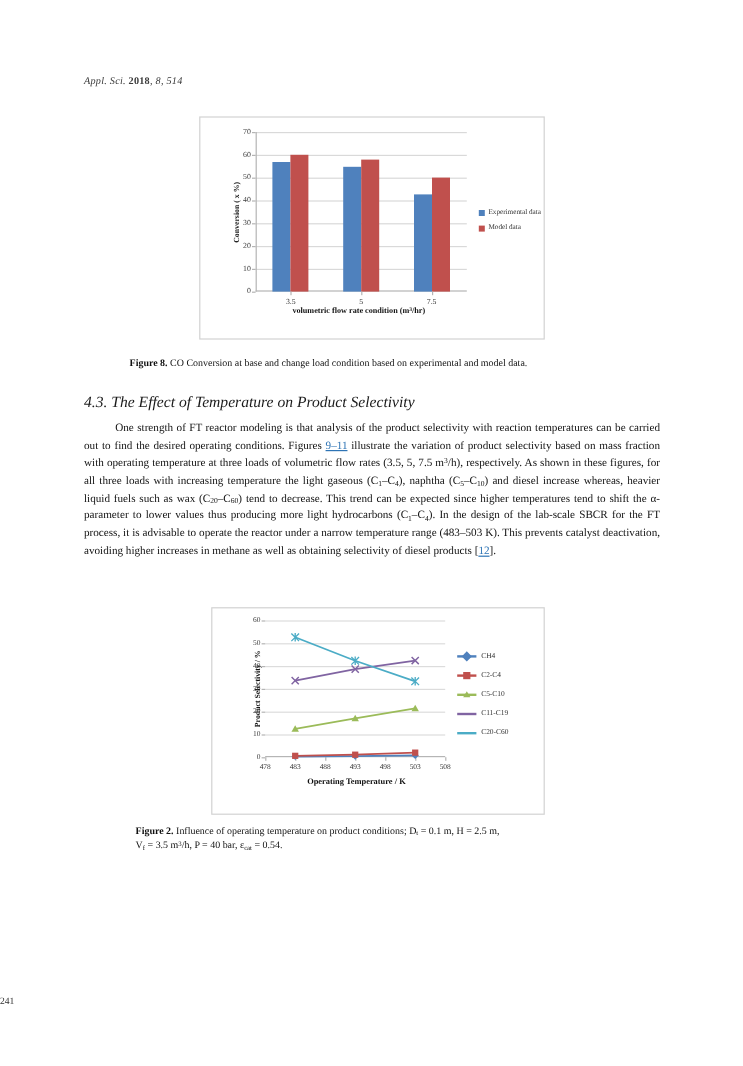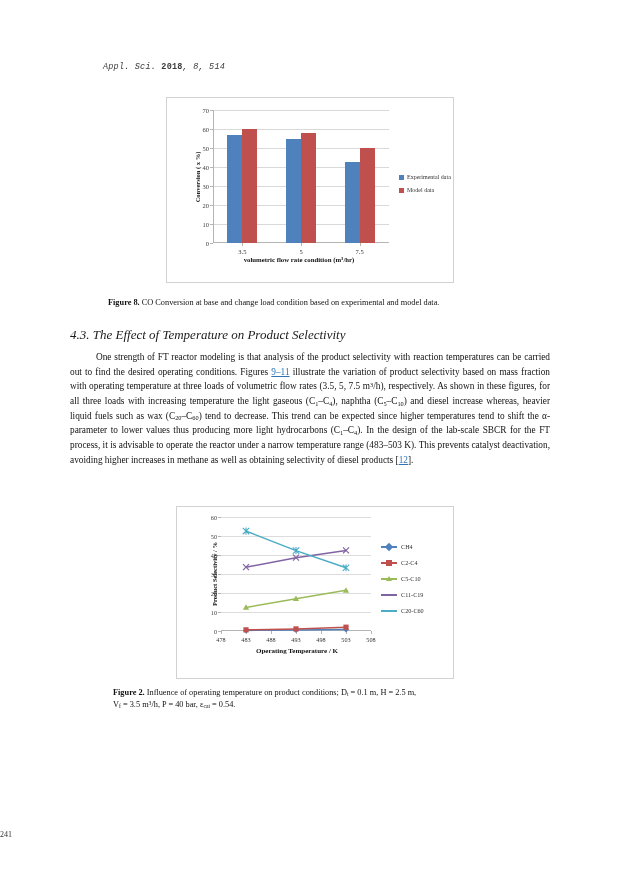--- a/index.html
+++ b/index.html
@@ -6,22 +6,22 @@
   body{
     width:619px;height:888px;background:#ffffff;
     font-family:"Liberation Serif",serif;color:#1a1a1a;
     position:relative;overflow:hidden;
   }
   .page{position:absolute;inset:0;padding:0;}
 
   
   .runhead{
     position:absolute;left:70px;top:62px;
-    font-family:Liberation Mono, monospace;
-    font-size:8.5px;font-style:italic;color:#3a3a3a;letter-spacing:.2px;margin-left:33px;
+    font-family:Liberation Serif, serif;
+    font-size:8.5px;font-style:italic;color:#3a3a3a;letter-spacing:.2px;
   }
   .runhead b{font-style:normal;font-weight:bold;}
 
   
   .figbox{position:absolute;border:1px solid #d2d2d2;background:#fff;box-sizing:border-box;}
 
   
   #fig8{left:166px;top:97px;width:288px;height:186px;}
   .plot8{position:absolute;left:46px;top:12px;width:176px;height:133px;}
   .grid8{position:absolute;inset:0;}

